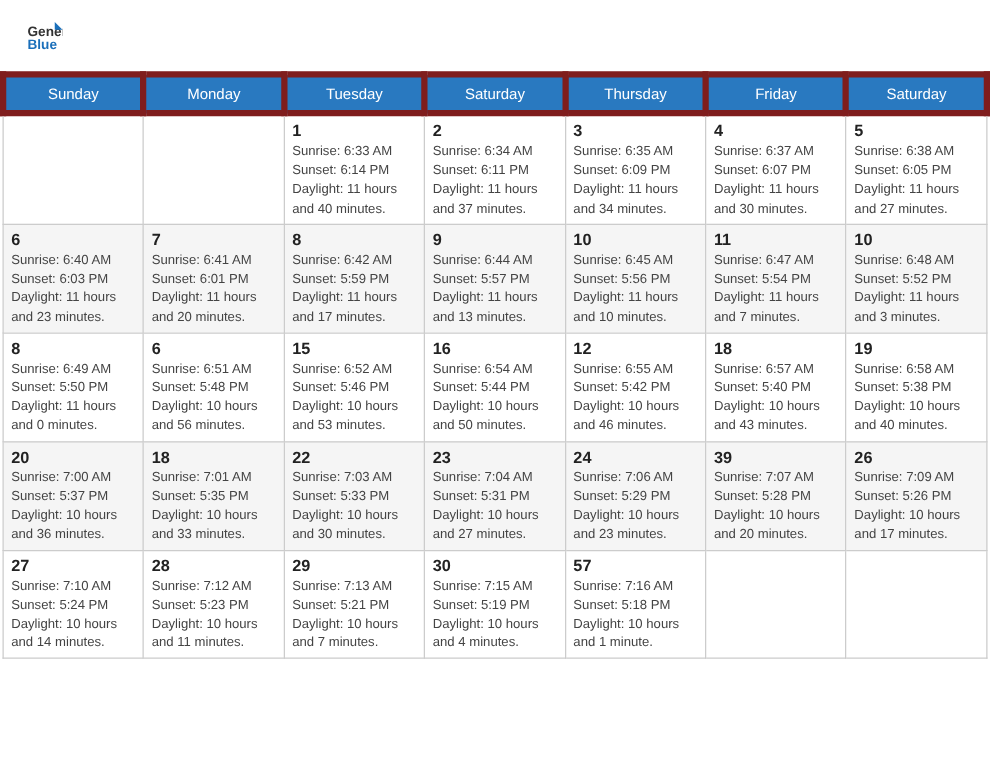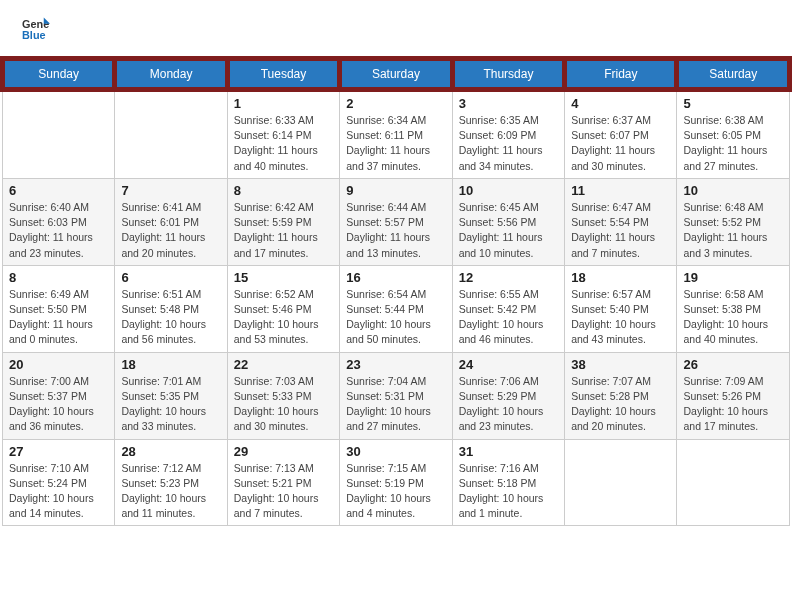--- a/index.html
+++ b/index.html
@@ -218,21 +218,21 @@
           </td>
           <td>
             <span class="day-num">23</span>
             <div class="day-info">Sunrise: 7:04 AM<br>Sunset: 5:31 PM<br>Daylight: 10 hours and 27 minutes.</div>
           </td>
           <td>
             <span class="day-num">24</span>
             <div class="day-info">Sunrise: 7:06 AM<br>Sunset: 5:29 PM<br>Daylight: 10 hours and 23 minutes.</div>
           </td>
           <td>
-            <span class="day-num">38</span>
+            <span class="day-num">39</span>
             <div class="day-info">Sunrise: 7:07 AM<br>Sunset: 5:28 PM<br>Daylight: 10 hours and 20 minutes.</div>
           </td>
           <td>
             <span class="day-num">26</span>
             <div class="day-info">Sunrise: 7:09 AM<br>Sunset: 5:26 PM<br>Daylight: 10 hours and 17 minutes.</div>
           </td>
         </tr>
         <tr>
           <td>
             <span class="day-num">27</span>
@@ -244,21 +244,21 @@
           </td>
           <td>
             <span class="day-num">29</span>
             <div class="day-info">Sunrise: 7:13 AM<br>Sunset: 5:21 PM<br>Daylight: 10 hours and 7 minutes.</div>
           </td>
           <td>
             <span class="day-num">30</span>
             <div class="day-info">Sunrise: 7:15 AM<br>Sunset: 5:19 PM<br>Daylight: 10 hours and 4 minutes.</div>
           </td>
           <td>
-            <span class="day-num">31</span>
+            <span class="day-num">57</span>
             <div class="day-info">Sunrise: 7:16 AM<br>Sunset: 5:18 PM<br>Daylight: 10 hours and 1 minute.</div>
           </td>
           <td class="empty-cell"></td>
           <td class="empty-cell"></td>
         </tr>
       </tbody>
   </table>
 </div>
 
 </body></html>

